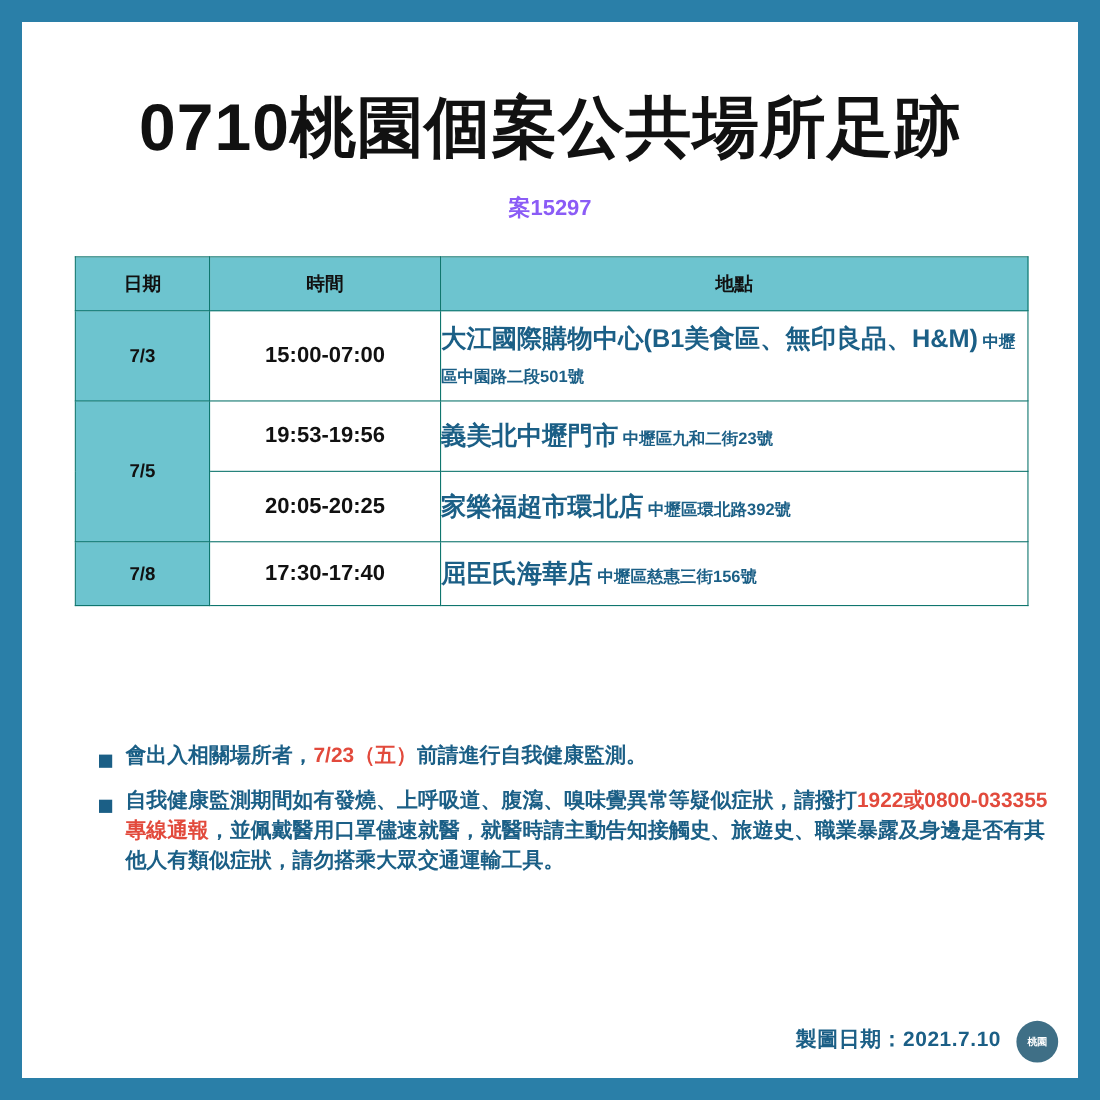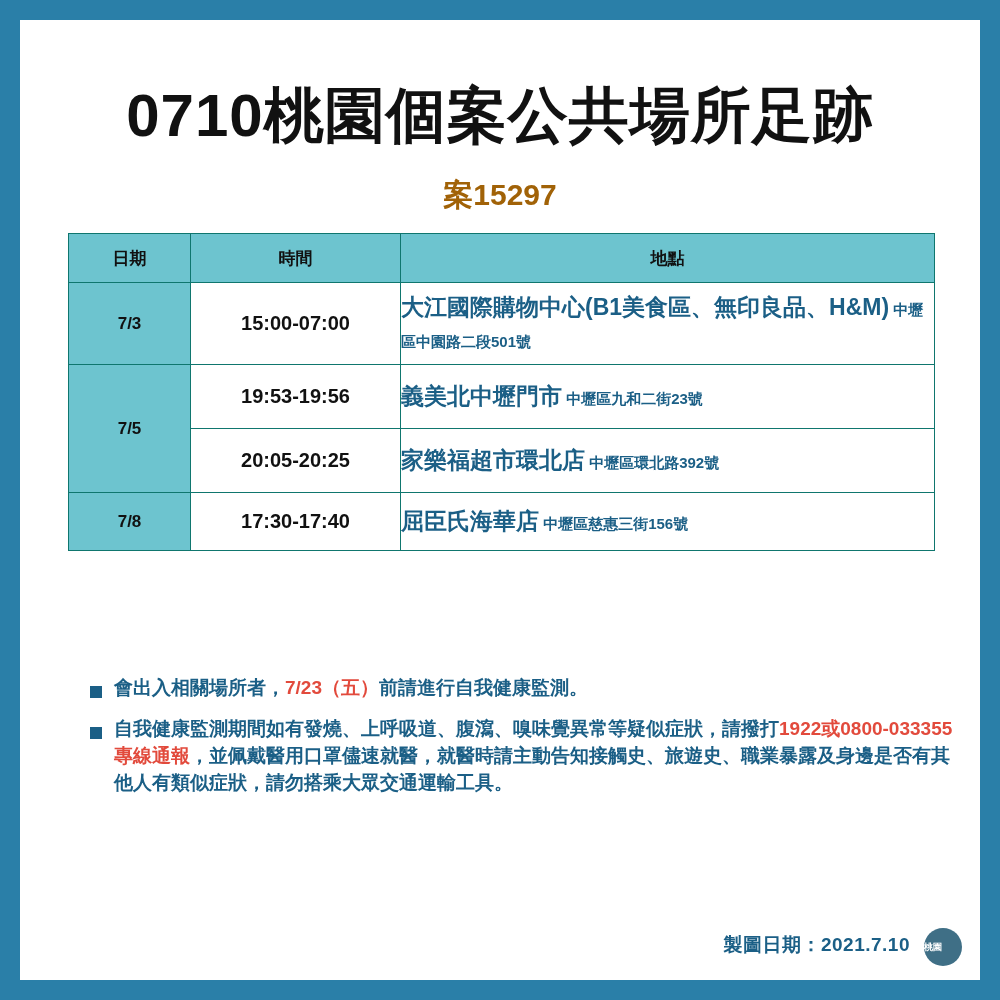--- a/index.html
+++ b/index.html
@@ -33,23 +33,23 @@
     color: #111111;
     letter-spacing: 1px;
     white-space: nowrap;
   }
   .subtitle {
     position: absolute;
     left: 0;
     top: 155px;
     width: 960px;
     text-align: center;
-    font-size: 30px;
-    font-weight: bold;
-    color: #a16207;
+    font-size: 20px;
+    font-weight: bold;
+    color: #8b5cf6;
   }
   table.trace {
     position: absolute;
     left: 48px;
     top: 213px;
     width: 866px;
     border-collapse: collapse;
     table-layout: fixed;
   }
   table.trace th, table.trace td {
@@ -140,21 +140,21 @@
     position: absolute;
     right: 18px;
     bottom: 14px;
     width: 38px;
     height: 38px;
     border-radius: 50%;
     background: #3f6f86;
     color: #ffffff;
     font-size: 9px;
     line-height: 38px;
-    text-align: left;
+    text-align: center;
     font-weight: bold;
   }
 </style>
 </head>
 <body>
 
 <div class="poster">
 
   <div class="title">0710桃園個案公共場所足跡</div>
   <div class="subtitle">案15297</div>

